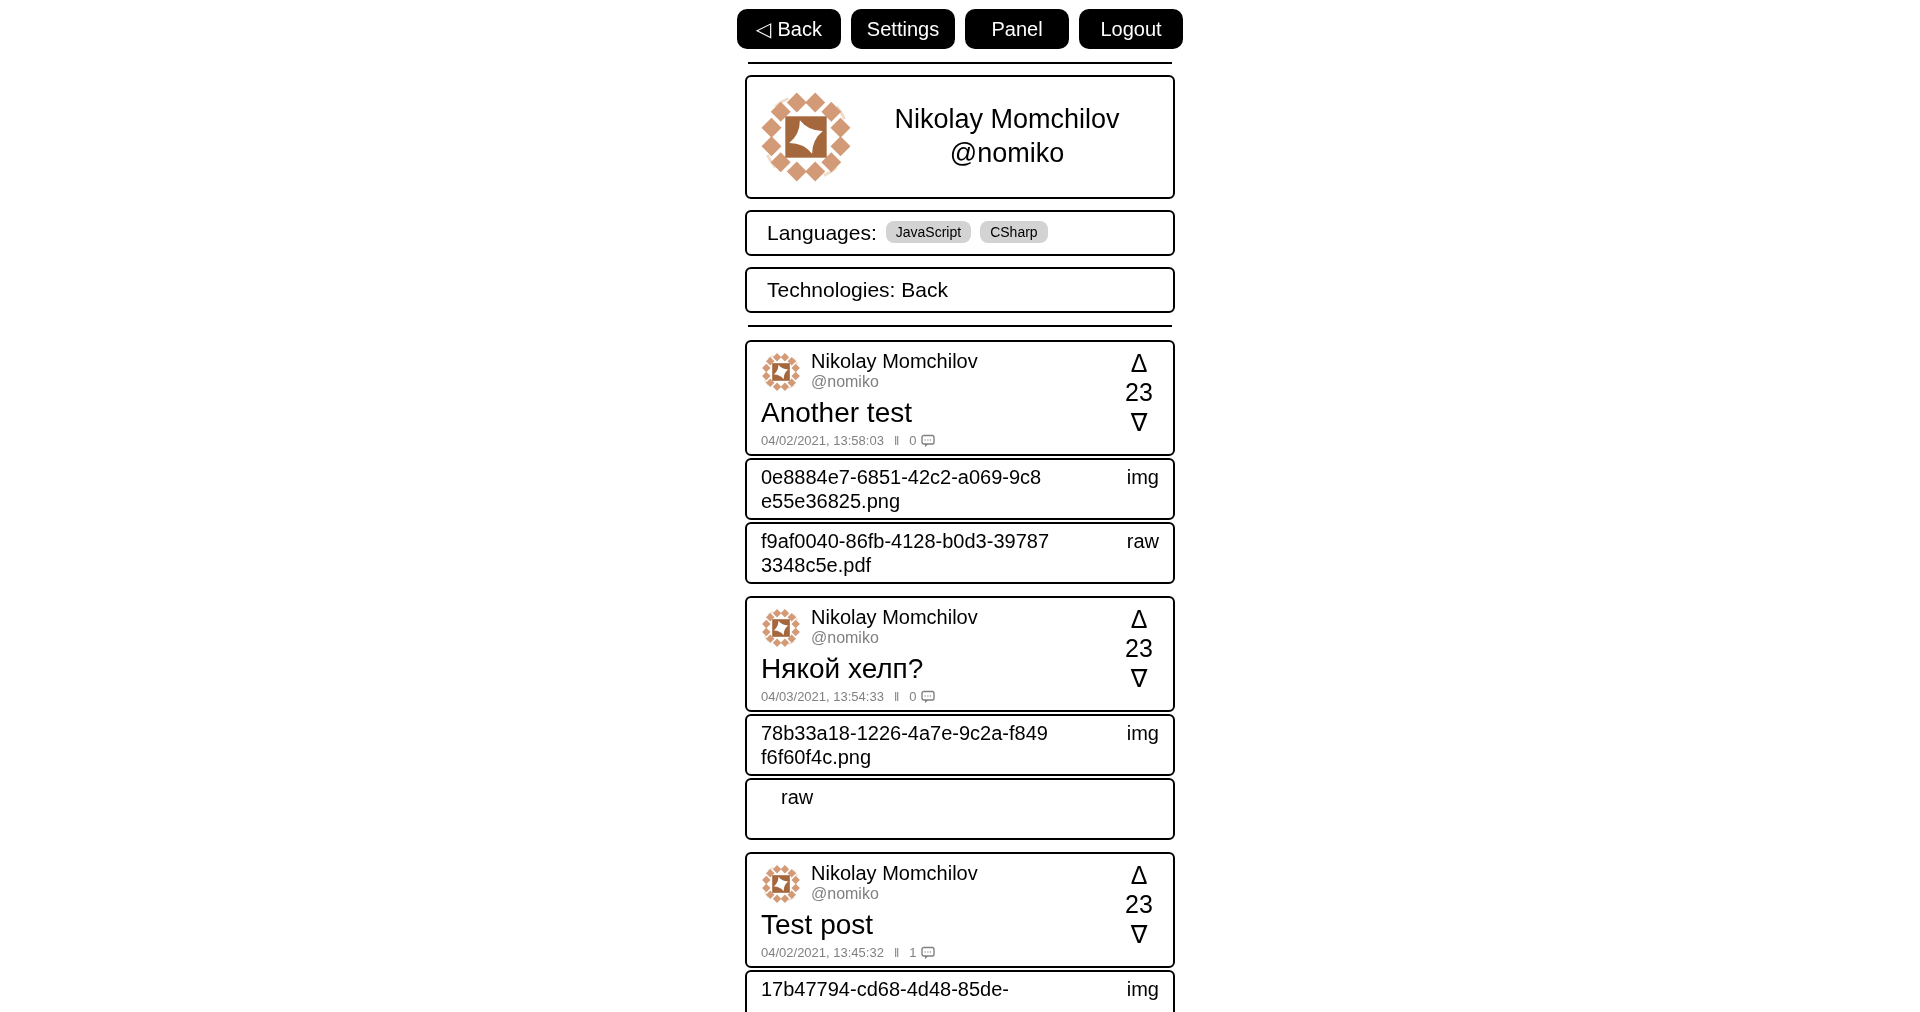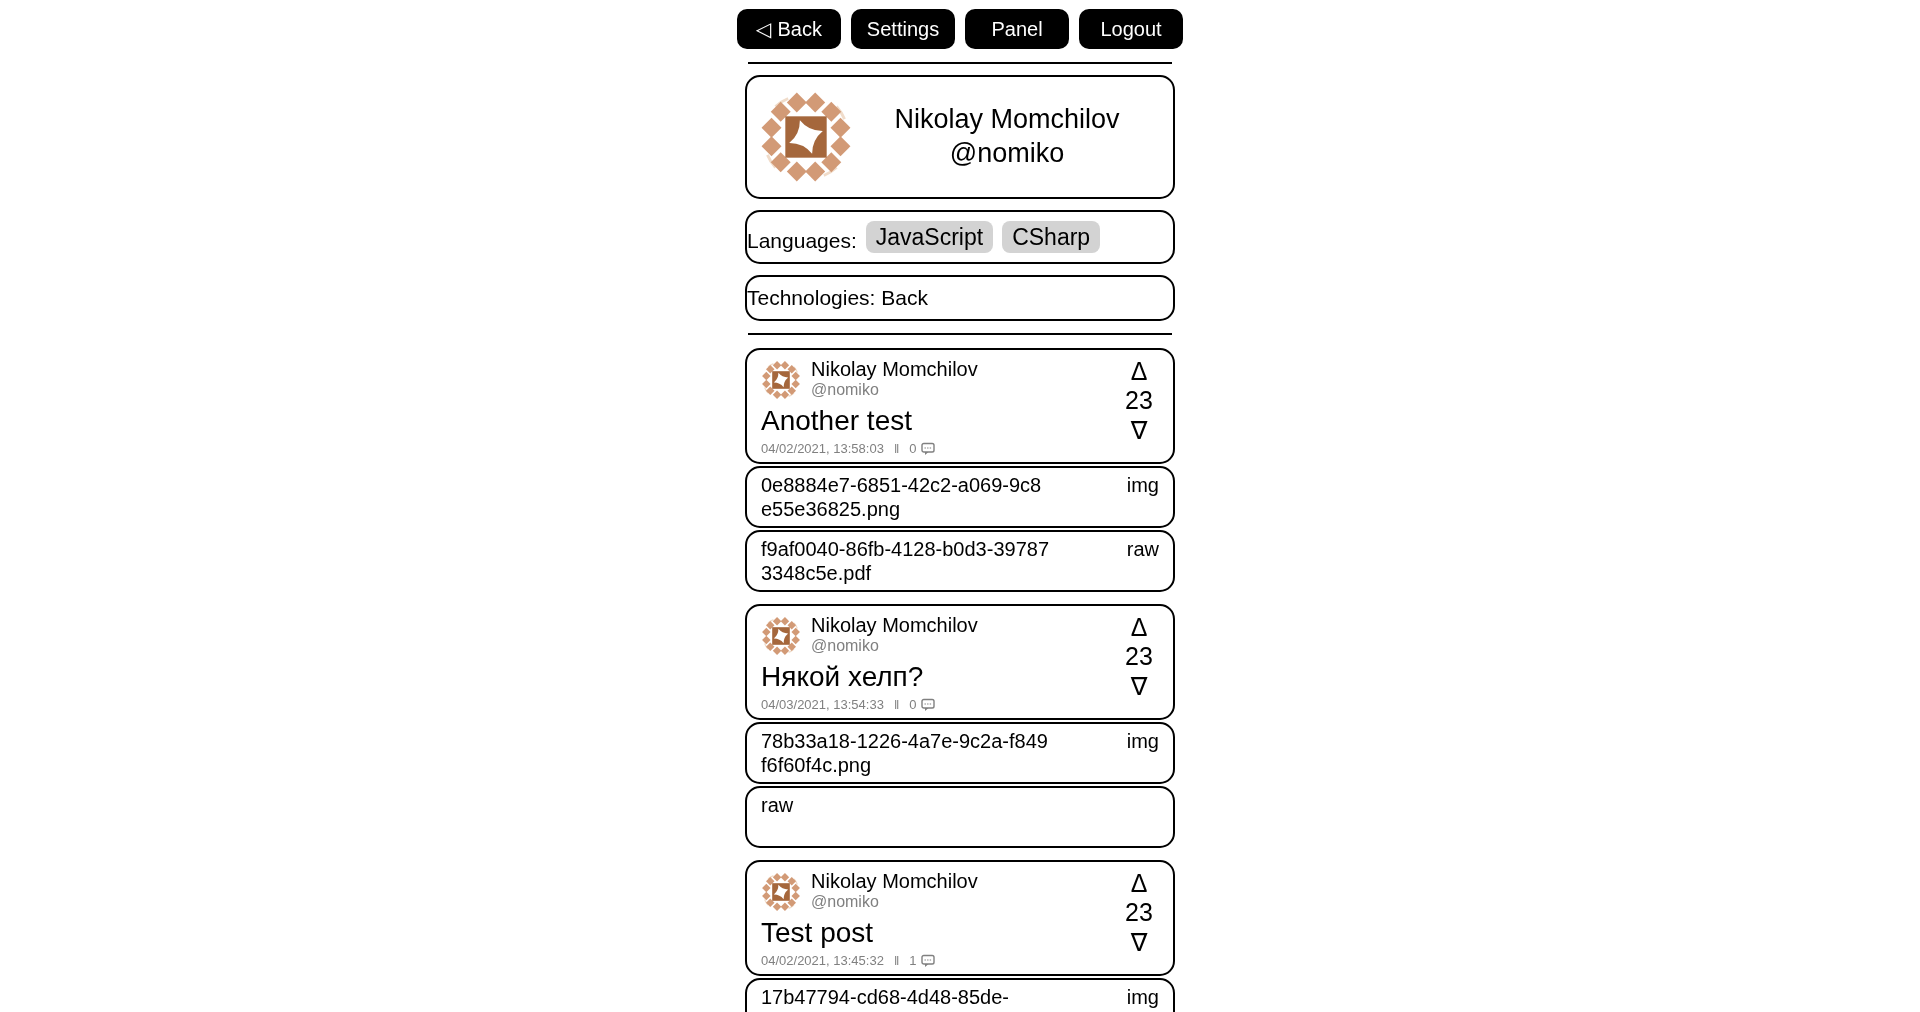--- a/index.html
+++ b/index.html
@@ -51,53 +51,53 @@
   hr.divider {
     border: none;
     border-top: 2px solid #000;
     width: 424px;
     margin: 13px auto 11px auto;
   }
   hr.divider-2 { margin: 12px auto 13px auto; }
   
   .card {
     border: 2px solid var(--card-border);
-    border-radius: 15px;
+    border-radius: 6px;
     background: #fff;
     width: 430px;
     margin: 0 auto;
   }
   .profile-card {
     display: flex;
     align-items: center;
     padding: 12px;
     height: 124px;
   }
   .avatar-large { width: 94px; height: 94px; flex: 0 0 94px; }
   .profile-names {
     flex: 1;
     text-align: center;
     font-size: 27px;
     line-height: 1.25;
   }
   .info-card {
     margin-top: 11px;
-    padding: 9px 0;
+    padding: 9px 20px;
     font-size: 21px;
     display: flex;
-    align-items: flex-end;
+    align-items: flex-start;
     flex-wrap: wrap;
     gap: 9px;
     min-height: 46px;
   }
   .pill {
     background: var(--pill-bg);
     border-radius: 8px;
     padding: 3px 10px;
-    font-size: 23px;
+    font-size: 14px;
     line-height: 1.15;
   }
   
   .post-group { margin-bottom: 12px; }
   .post-card {
     position: relative;
     padding: 8px 14px 6px 14px;
     min-height: 114px;
     cursor: pointer;
   }
@@ -139,21 +139,21 @@
     align-items: flex-start;
     font-size: 20px;
     line-height: 24px;
     min-height: 62px;
     cursor: pointer;
   }
   .attachment-name {
     max-width: 290px;
     word-break: break-all;
   }
-  .attachment-type { white-space: nowrap; }
+  .attachment-type { white-space: nowrap; margin-left: 20px; }
   .hidden-defs { position: absolute; width: 0; height: 0; overflow: hidden; }
 </style>
 </head>
 <body>
 
 <svg class="hidden-defs" xmlns="http://www.w3.org/2000/svg">
   <defs>
     <symbol id="identicon" viewBox="0 0 100 100">
 
       <g stroke="var(--avatar-tertiary)" stroke-width="3" fill="none">

